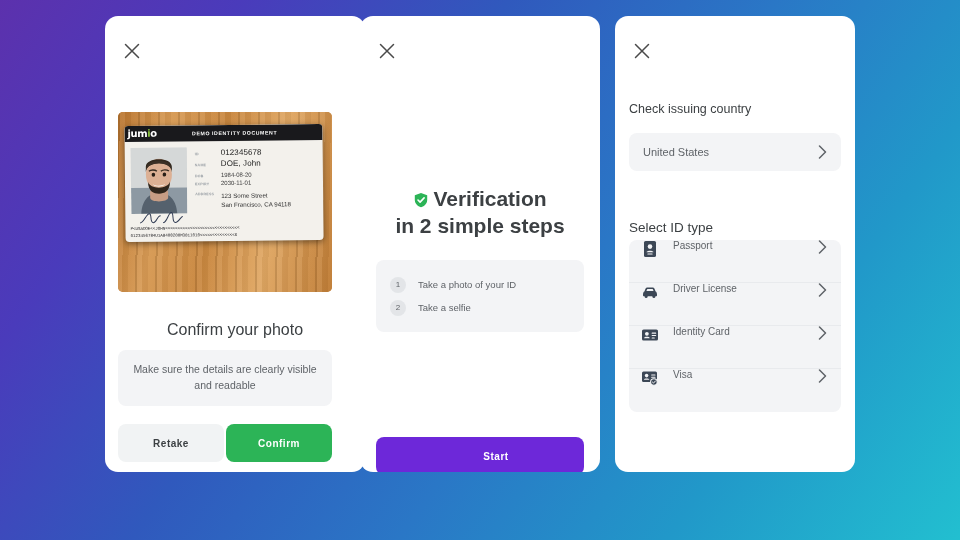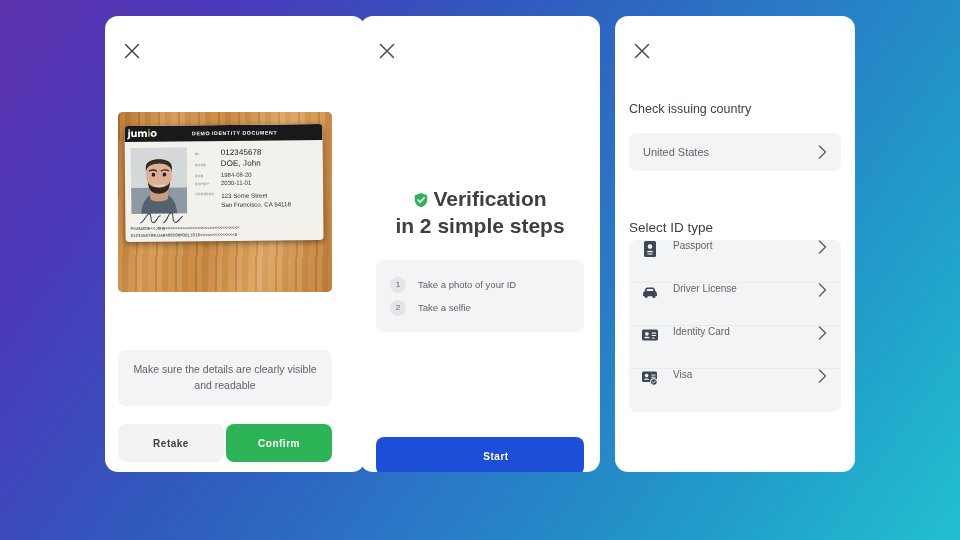--- a/index.html
+++ b/index.html
@@ -157,21 +157,21 @@
   .step-badge {
     width:16px; height:16px; border-radius:50%;
     background:#e3e5e8; color:#5f6368;
     font-size:8px; display:flex; align-items:center; justify-content:center;
     flex:none; margin-right:12px;
   }
   .step-label { font-size:9.5px; color:#5f6368; }
   .start-btn {
     position:absolute; left:16px; top:421px;
     width:208px; height:38px; border-radius:8px;
-    background:#1d4ed8; color:#fff;
+    background:#6d28d9; color:#fff;
     display:flex; align-items:center; justify-content:center;
     font-size:10px; font-weight:700; letter-spacing:.5px; cursor:pointer;padding-left:32px;
   }
 
   
   .p3-title {
     position:absolute; left:14px; top:56px;
     font-size:19px; color:#3c4043; font-weight:400;
   }
   .p3-sub {
@@ -288,20 +288,21 @@
           </svg>
 
           <div class="id-mrz">
             <div>P&lt;USADOE&lt;&lt;JOHN&lt;&lt;&lt;&lt;&lt;&lt;&lt;&lt;&lt;&lt;&lt;&lt;&lt;&lt;&lt;&lt;&lt;&lt;&lt;&lt;&lt;&lt;&lt;&lt;&lt;&lt;&lt;&lt;&lt;&lt;</div>
             <div>0123456784U1A8408200M3011010&lt;&lt;&lt;&lt;&lt;&lt;&lt;&lt;&lt;&lt;&lt;&lt;&lt;&lt;6</div>
           </div>
         </div>
       </div>
     </div>
 
+    <div class="confirm-title">Confirm your photo</div>
 
     <div class="hint-box">
       <span>Make sure the details are clearly visible and readable</span>
     </div>
 
     <div class="btn-row">
       <div class="btn btn-secondary">Retake</div>
       <div class="btn btn-primary">Confirm</div>
     </div>
   </div>

